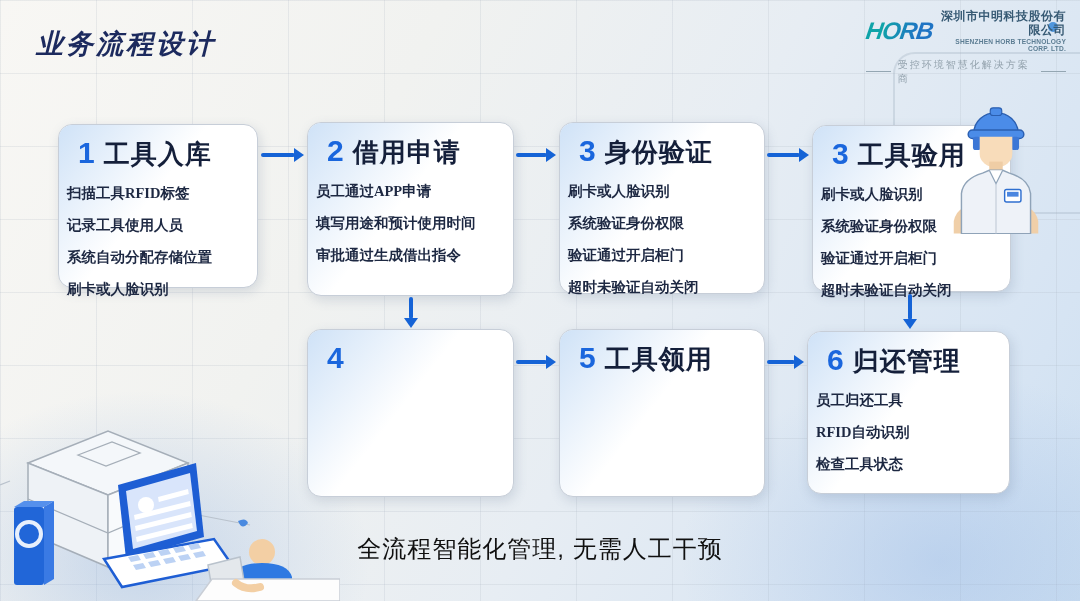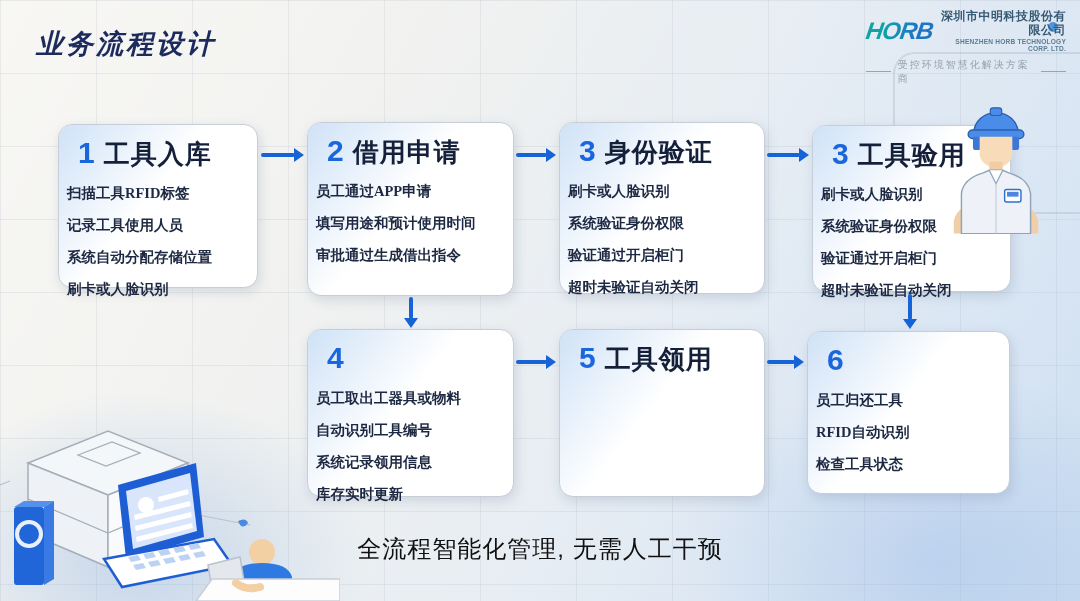--- a/index.html
+++ b/index.html
@@ -178,38 +178,33 @@
       <li>系统验证身份权限</li>
       <li>验证通过开启柜门</li>
       <li>超时未验证自动关闭</li>
     </ul>
   </div>
 
   <div class="card pos-c4">
     <div class="card-head">
       <span class="card-num">4</span>
     </div>
-    <ul class="card-items">
-      <li>员工取出工器具或物料</li>
-      <li>自动识别工具编号</li>
-      <li>系统记录领用信息</li>
-      <li>库存实时更新</li>
-    </ul>
   </div>
 
   <div class="card pos-c5">
     <div class="card-head">
       <span class="card-num">5</span>
       <span class="card-title">工具领用</span>
     </div>
   </div>
 
   <div class="card pos-c6">
     <div class="card-head">
       <span class="card-num">6</span>
+      <span class="card-title">归还管理</span>
     </div>
     <ul class="card-items">
       <li>员工归还工具</li>
       <li>RFID自动识别</li>
       <li>检查工具状态</li>
     </ul>
   </div>
 
   <div class="arrow-h a12"></div>
   <div class="arrow-h a23"></div>

